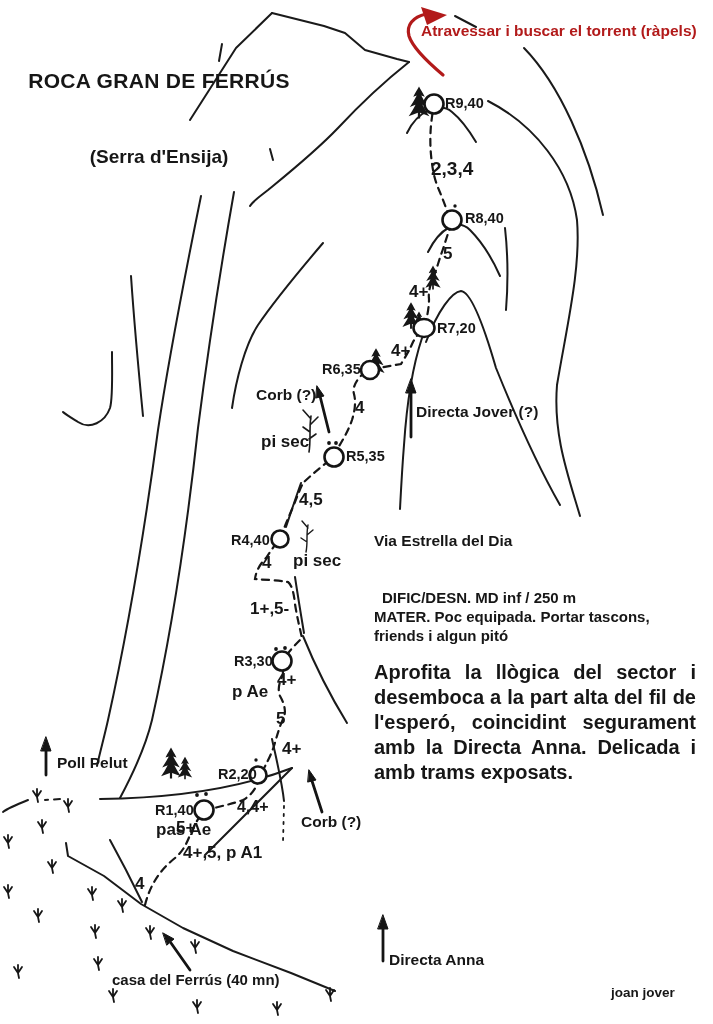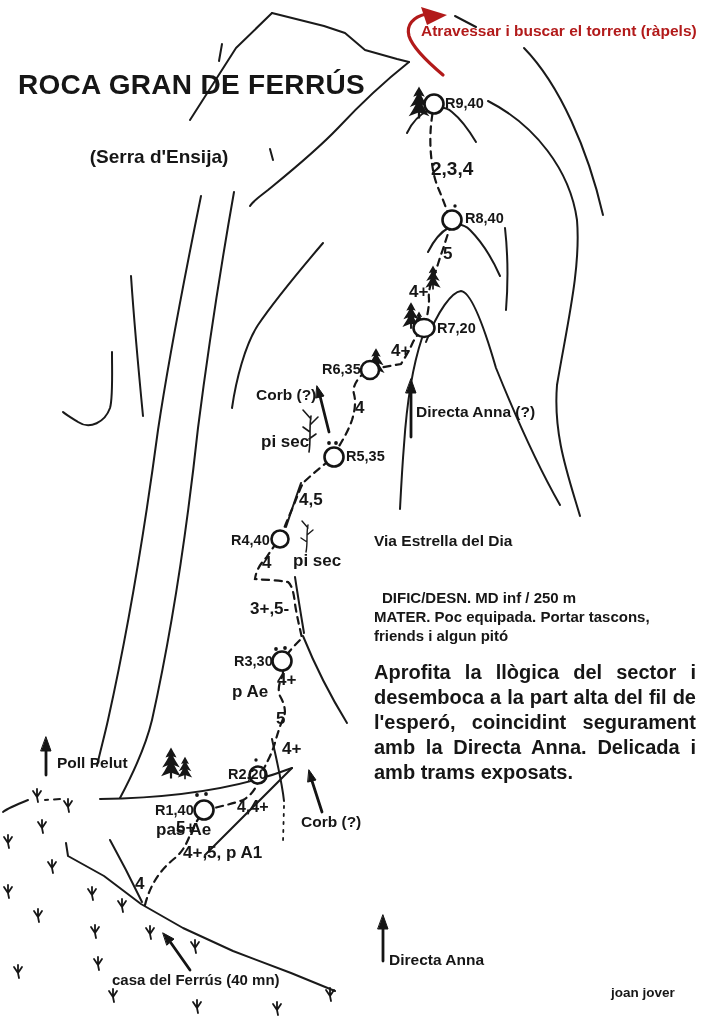--- a/index.html
+++ b/index.html
@@ -6,21 +6,21 @@
   .page{position:relative;width:713px;height:1024px;margin:0 auto;background:#ffffff;overflow:hidden;
         font-family:"Liberation Sans",sans-serif;}
   svg{position:absolute;left:0;top:0;}
   .lb{position:absolute;font-weight:bold;color:#161616;white-space:nowrap;line-height:1.05;
       font-family:"Liberation Sans",sans-serif;}
   .s13{font-size:13.5px}.s14{font-size:14.5px}.s15{font-size:15px}.s155{font-size:15.5px}
   .s16{font-size:16px}.s17{font-size:17px}.s19{font-size:19px}
   .red{color:#b21a1a}
   .center{text-align:center}
   .title-block{left:18px;top:70px;width:282px}
-  .title-line1{font-size:28px;letter-spacing:.3px}
+  .title-line1{font-size:21px;letter-spacing:.3px}
   .title-line2{font-size:19px;margin-top:7px}
   .desc{white-space:normal;width:322px;text-align:justify;line-height:25px;font-size:20px}
 </style>
 </head>
 <body>
 
 <div class="page">
 
   <svg width="713" height="1024" viewBox="0 0 713 1024">
     <defs>
@@ -193,46 +193,46 @@
   </div>
   <div class="lb center" style="left:18px;top:147px;width:282px;font-size:19px">(Serra d'Ensija)</div>
 
   <div class="lb s14" style="left:445px;top:96px">R9,40</div>
   <div class="lb s14" style="left:465px;top:211px">R8,40</div>
   <div class="lb s14" style="left:437px;top:321px">R7,20</div>
   <div class="lb s14" style="left:322px;top:362px">R6,35</div>
   <div class="lb s14" style="left:346px;top:449px">R5,35</div>
   <div class="lb s14" style="left:231px;top:533px">R4,40</div>
   <div class="lb s14" style="left:234px;top:654px">R3,30</div>
-  <div class="lb s14" style="left:228px;top:767px">R2,20</div>
+  <div class="lb s14" style="left:218px;top:767px">R2,20</div>
   <div class="lb s14" style="left:155px;top:803px">R1,40</div>
 
   <div class="lb s19" style="left:431px;top:159px">2,3,4</div>
   <div class="lb s17" style="left:443px;top:245px">5</div>
   <div class="lb s17" style="left:409px;top:283px">4+</div>
   <div class="lb s17" style="left:391px;top:342px">4+</div>
   <div class="lb s17" style="left:355px;top:399px">4</div>
   <div class="lb s17" style="left:299px;top:491px">4,5</div>
   <div class="lb s17" style="left:262px;top:554px">4</div>
-  <div class="lb s17" style="left:250px;top:600px">3+,5-</div>
+  <div class="lb s17" style="left:250px;top:600px">1+,5-</div>
   <div class="lb s17" style="left:277px;top:671px">4+</div>
   <div class="lb s17" style="left:232px;top:683px">p Ae</div>
   <div class="lb s17" style="left:276px;top:710px">5</div>
   <div class="lb s17" style="left:282px;top:740px">4+</div>
   <div class="lb s16" style="left:237px;top:799px">4,4+</div>
   <div class="lb s17" style="left:176px;top:819px">5+</div>
   <div class="lb s17" style="left:183px;top:844px">4+,5, p A1</div>
   <div class="lb s17" style="left:156px;top:821px">pas Ae</div>
   <div class="lb s17" style="left:135px;top:875px">4</div>
 
   <div class="lb s17" style="left:261px;top:433px">pi sec</div>
   <div class="lb s17" style="left:293px;top:552px">pi sec</div>
 
   <div class="lb s155" style="left:256px;top:387px">Corb (?)</div>
-  <div class="lb s155" style="left:416px;top:404px">Directa Anna (?)</div>
+  <div class="lb s155" style="left:416px;top:404px">Directa Jover (?)</div>
   <div class="lb s155" style="left:301px;top:814px">Corb (?)</div>
   <div class="lb s155" style="left:57px;top:755px">Poll Pelut</div>
   <div class="lb s155" style="left:389px;top:952px">Directa Anna</div>
   <div class="lb s15" style="left:112px;top:972px">casa del Ferrús (40 mn)</div>
 
   <div class="lb s155" style="left:374px;top:533px">Via Estrella del Dia</div>
   <div class="lb s15" style="left:382px;top:590px">DIFIC/DESN. MD inf / 250 m</div>
   <div class="lb s15" style="left:374px;top:609px">MATER. Poc equipada. Portar tascons,</div>
   <div class="lb s15" style="left:374px;top:628px">friends i algun pitó</div>
 

